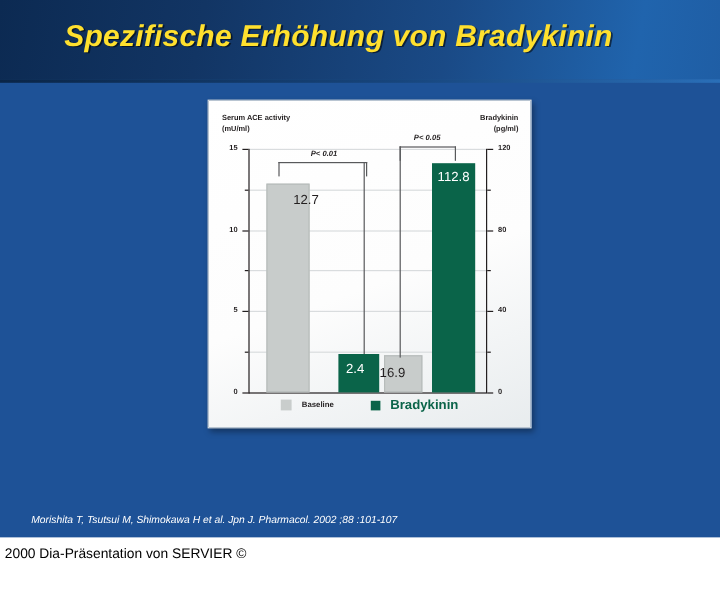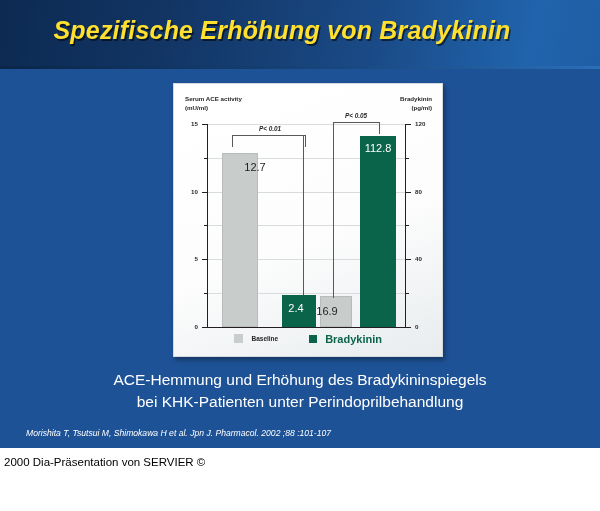--- a/index.html
+++ b/index.html
@@ -278,24 +278,20 @@
         <span class="legend-text" id="legend-label-baseline">Baseline</span>
       </span>
       <span class="legend-item" id="legend-item-perindopril">
         <span class="legend-swatch" id="legend-swatch-perindopril"></span>
         <span class="legend-text" id="legend-label-perindopril">Bradykinin</span>
       </span>
     </div>
 
   </div>
 
-  <div id="caption">
-    <div>ACE-Hemmung und Erhöhung des Bradykininspiegels</div>
-    <div>bei KHK-Patienten unter Perindoprilbehandlung</div>
-  </div>
 
   <div id="citation">Morishita T, Tsutsui M, Shimokawa H et al. Jpn J. Pharmacol. 2002 ;88 :101-107</div>
 
 </div>
 
 <div id="footer">
   <div id="footer-text">2000 Dia-Präsentation von SERVIER ©</div>
 </div>
 
 </body></html>

